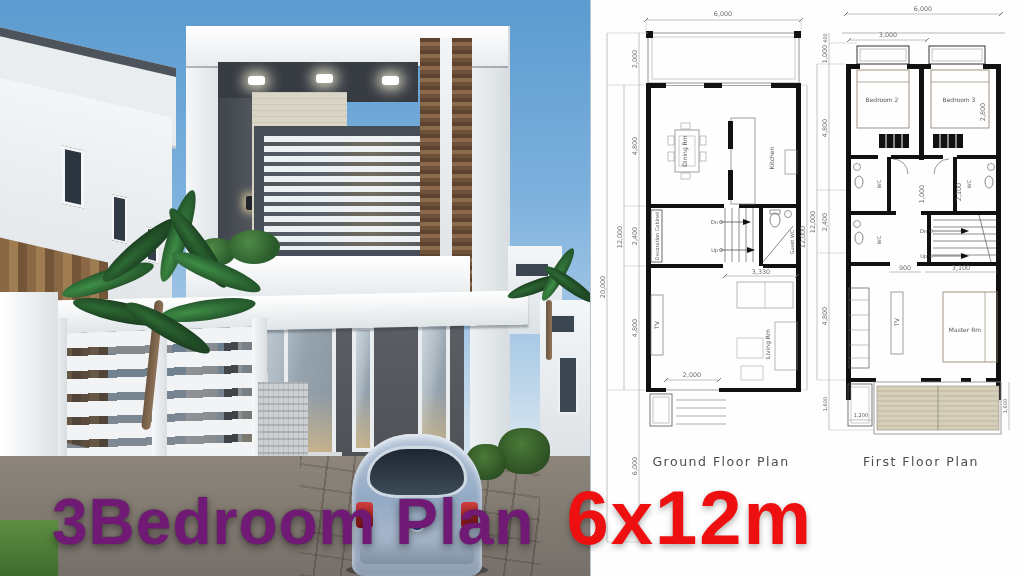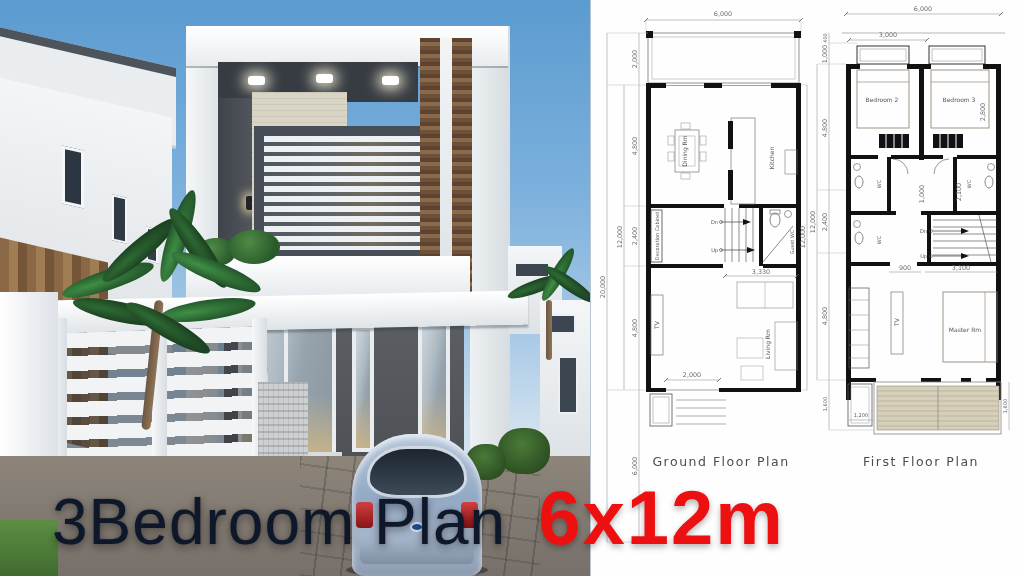--- a/index.html
+++ b/index.html
@@ -107,21 +107,21 @@
   #plans{left:590px;top:0;width:434px;height:576px;background:#fefefe;border-left:1px solid #b9c6d2;}
   #plans svg{left:0;top:0;}
   .dimtxt{font-family:"DejaVu Sans",sans-serif;fill:#6a6a6a;font-size:6.4px;}
   .roomtxt{font-family:"DejaVu Sans",sans-serif;fill:#555;font-size:6px;}
   .tinytxt{font-family:"DejaVu Sans",sans-serif;fill:#555;font-size:5px;}
   .titletxt{font-family:"DejaVu Sans",sans-serif;fill:#4d4d4d;font-size:12.5px;letter-spacing:1.5px;}
 
   
   #banner{left:0;right:0;bottom:2px;height:100px;display:flex;align-items:baseline;
     padding-left:52px;pointer-events:none;}
-  #banner .bw{position:static;color:#0f172a;font-weight:normal;font-size:64px;letter-spacing:1px;
+  #banner .bw{position:static;color:#701a75;font-weight:bold;font-size:64px;letter-spacing:1px;
     text-shadow:0 3px 8px rgba(0,0,0,.45),0 0 2px rgba(0,0,0,.25);}
   #banner .br{position:static;font-weight:bold;font-size:76px;margin-left:32px;letter-spacing:2px;
     text-shadow:0 3px 6px rgba(0,0,0,.3);}
 </style>
 </head>
 <body>
 
 <div id="stage">
 
   <div id="render">

